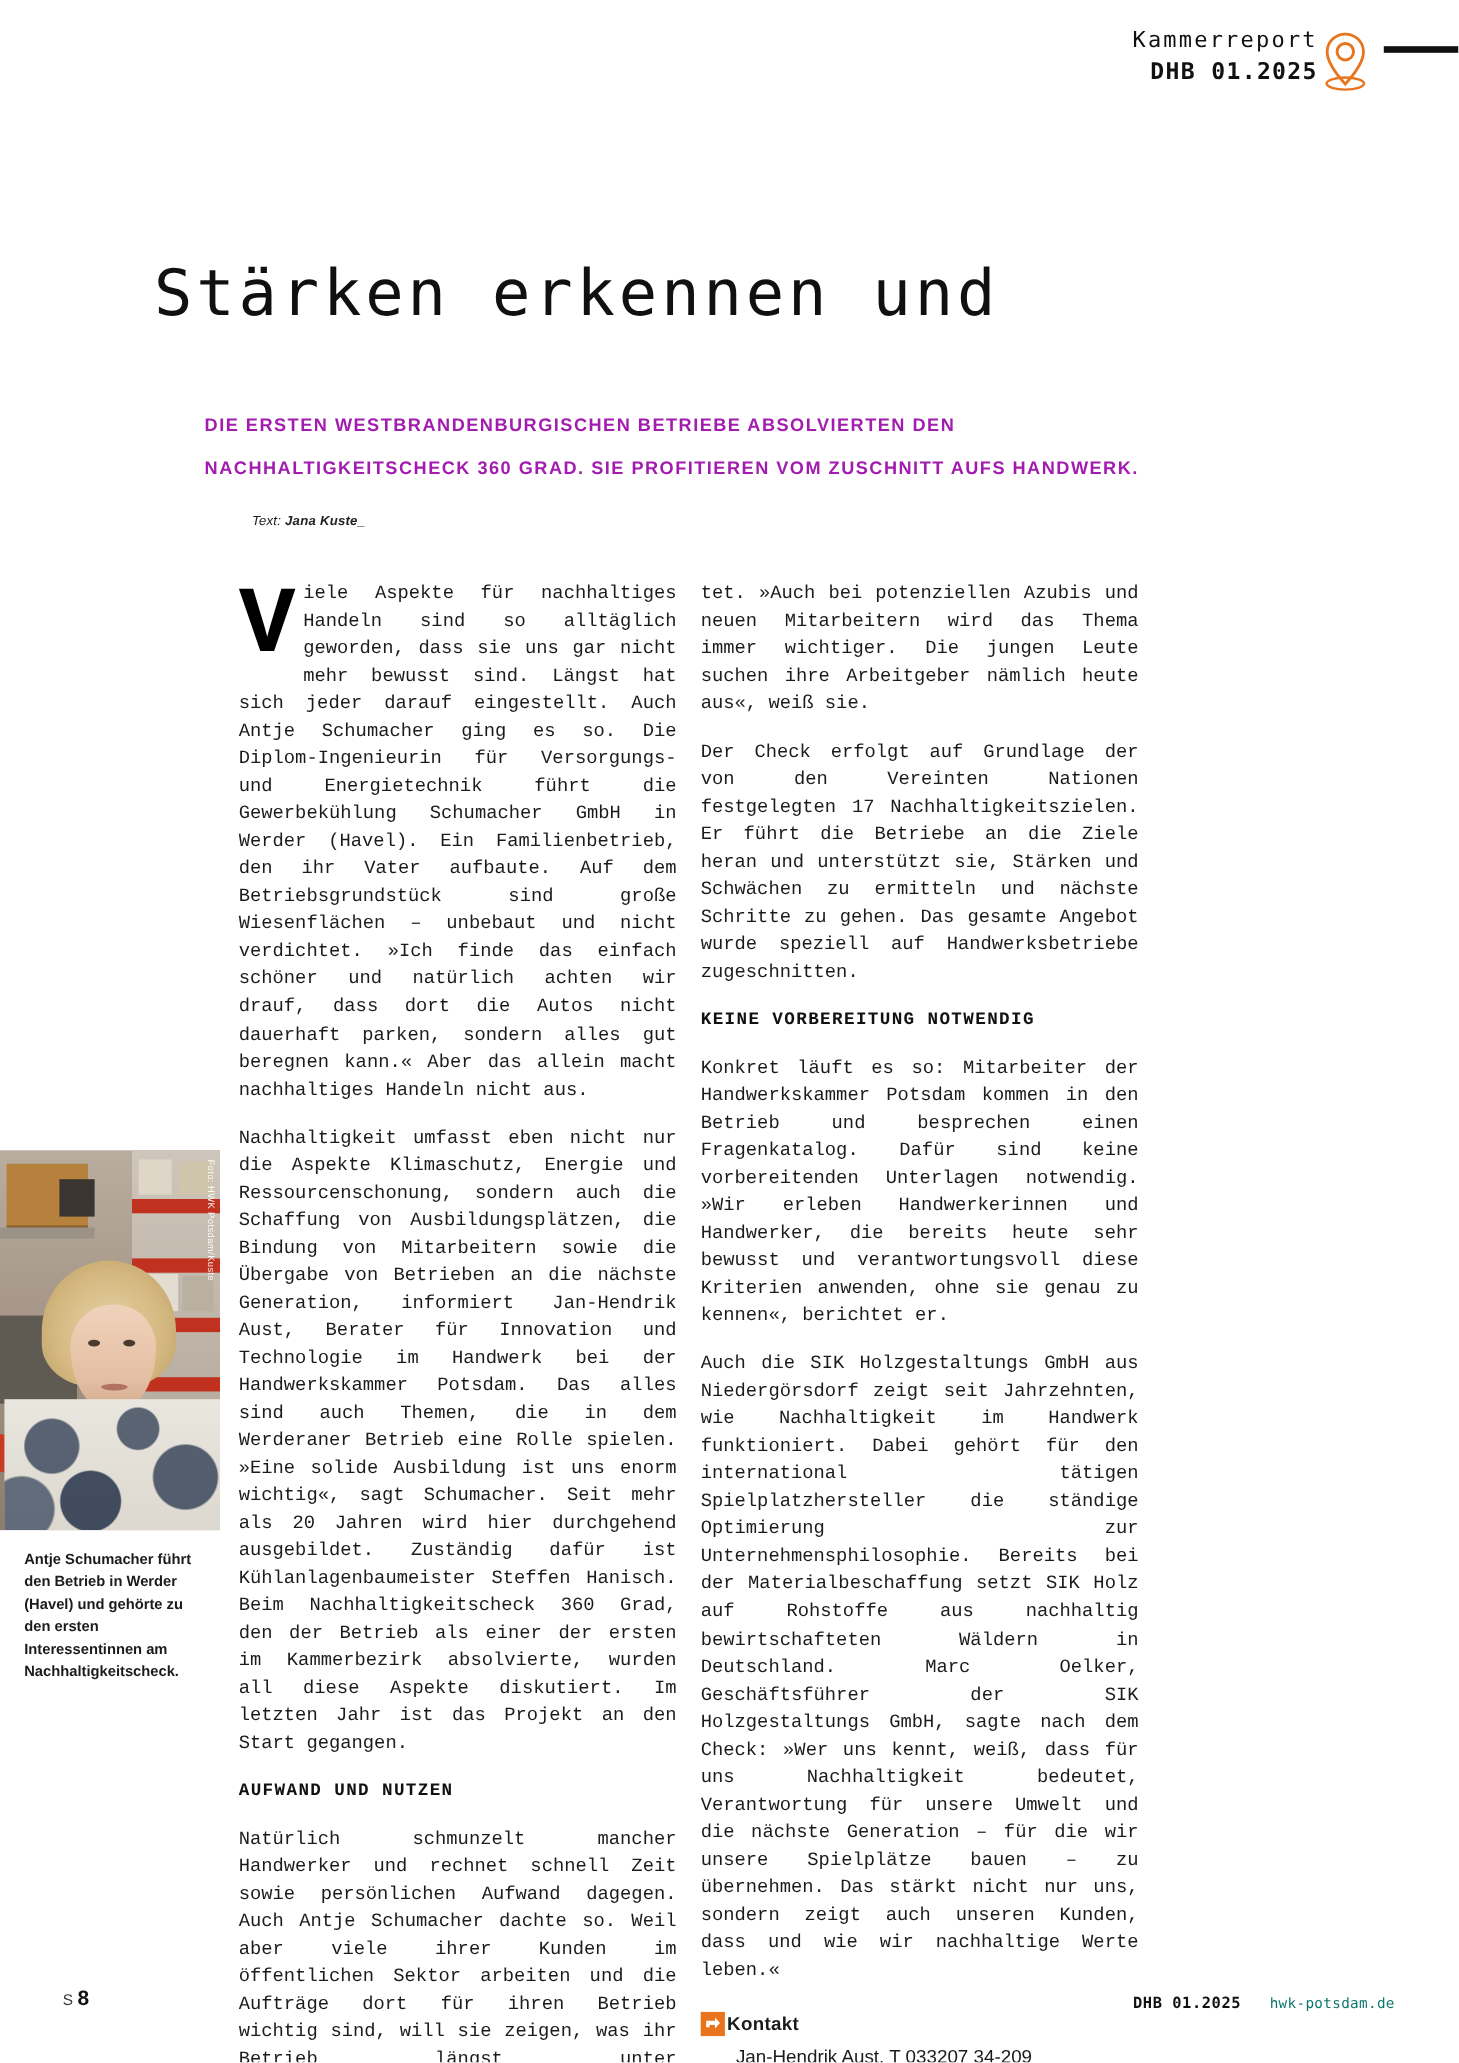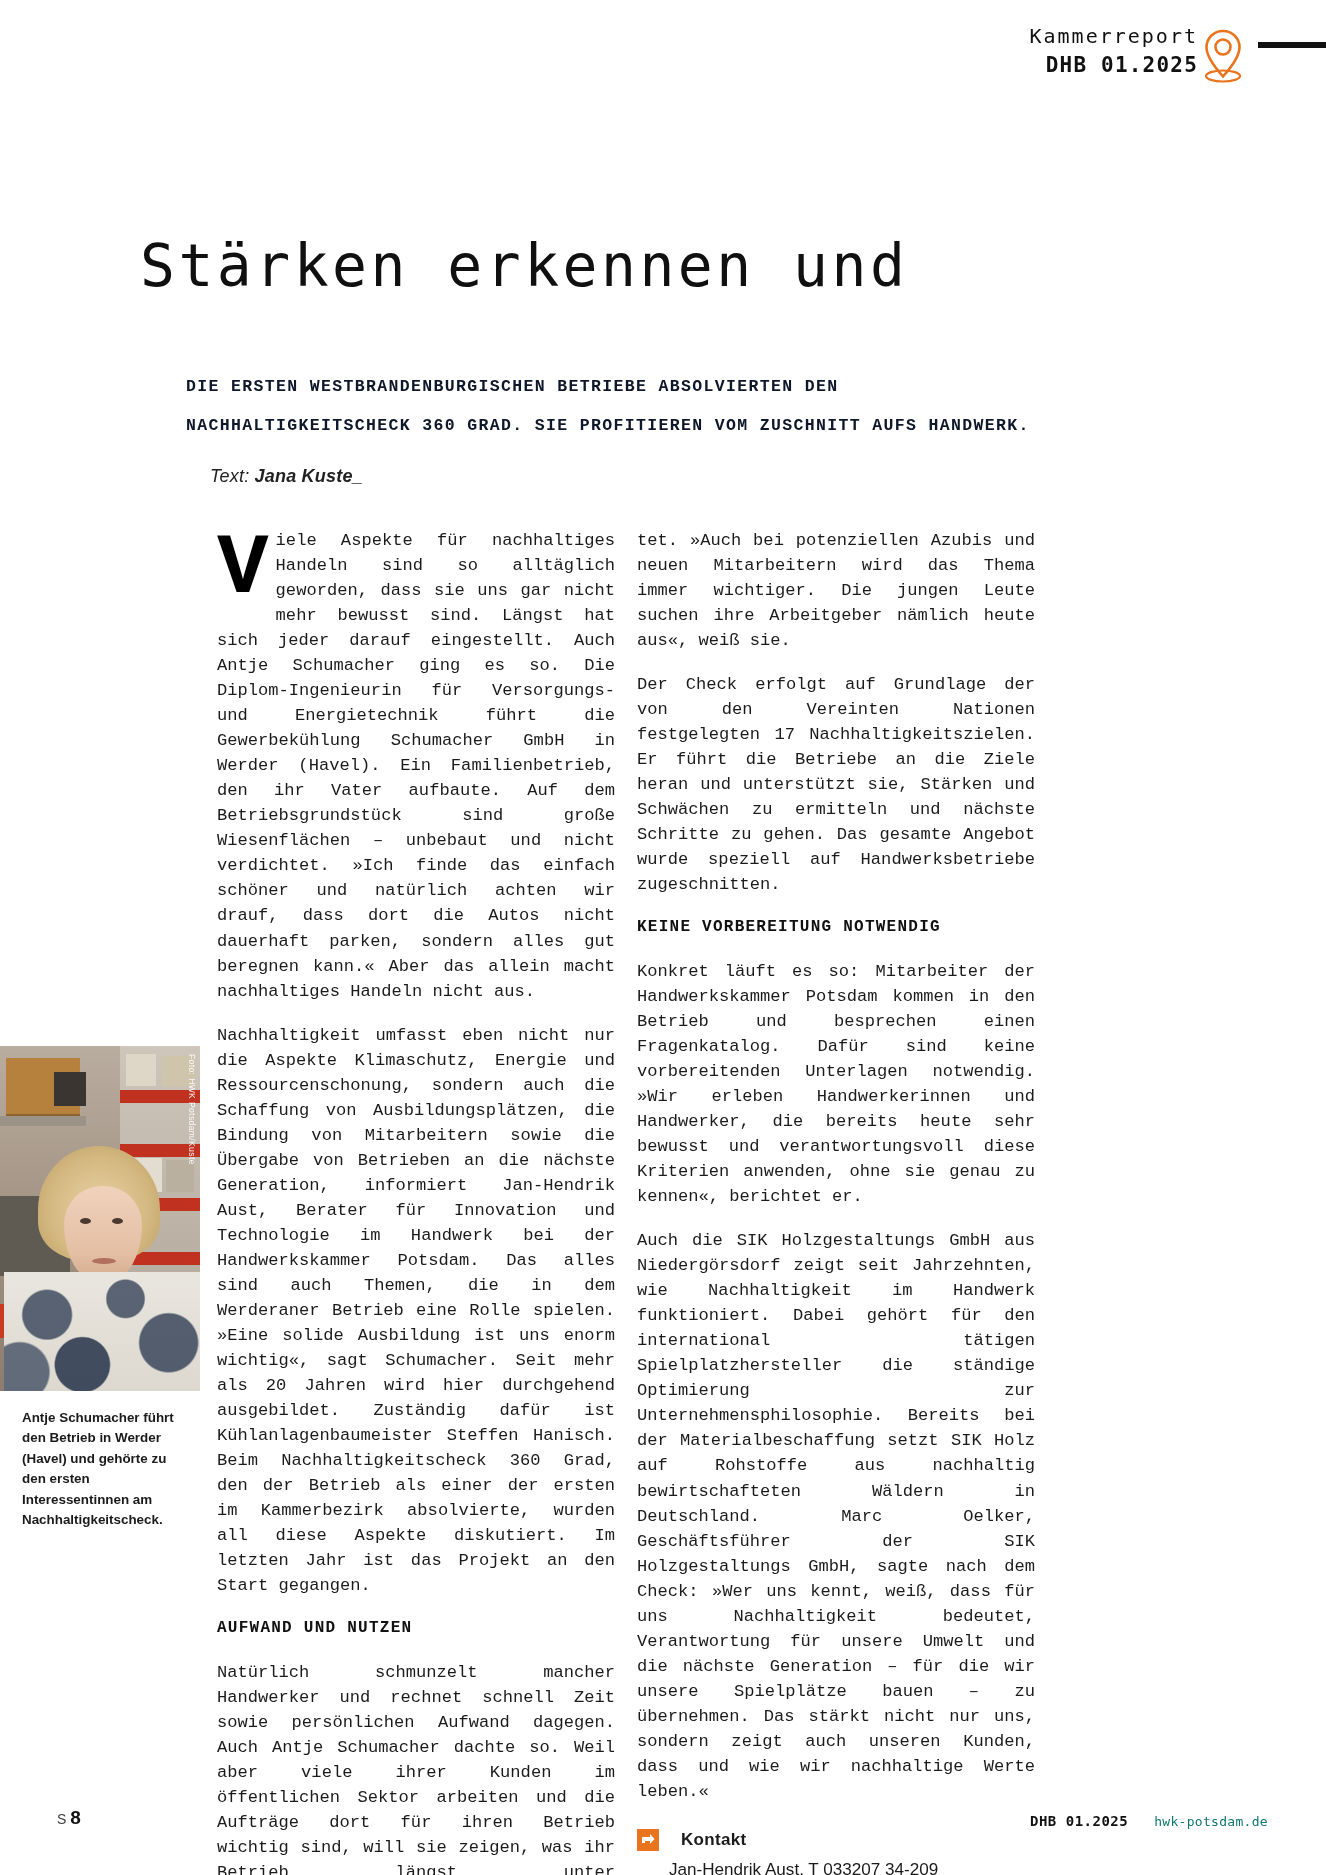--- a/index.html
+++ b/index.html
@@ -81,33 +81,33 @@
     color: #101010;
     font-weight: 400;
   }
   .headline-l2 { padding-left: 22px; }
 
   .kicker {
     position: absolute;
     left: 186px;
     top: 368px;
     width: 880px;
-    font-family: Liberation Mono, monospace;
+    font-family: Liberation Sans, sans-serif;
     font-size: 16.5px;
     font-weight: bold;
     letter-spacing: 1.35px;
     line-height: 2.35;
-    color: #0f172a;
+    color: #a21caf;
   }
 
   .byline {
     position: absolute;
-    left: 210px;
+    left: 229px;
     top: 466px;
-    font-size: 18px;
+    font-size: 12px;
     font-style: italic;
     color: #222222;
     letter-spacing: 0.2px;
   }
   .byline b { font-weight: bold; font-style: italic; }
 
   
   .col {
     position: absolute;
     top: 528px;
@@ -275,21 +275,21 @@
     color: #1b1b1b;
   }
 
   
   .kontakt {
     margin-top: 24px;
   }
   .kontakt-head {
     display: flex;
     align-items: center;
-    gap: 22px;
+    gap: 2px;
     margin-bottom: 4px;
   }
   .kontakt-icon {
     width: 22px; height: 22px;
     background: #e8741d;
     display: inline-flex;
     align-items: center;
     justify-content: center;
     flex: 0 0 auto;
   }

